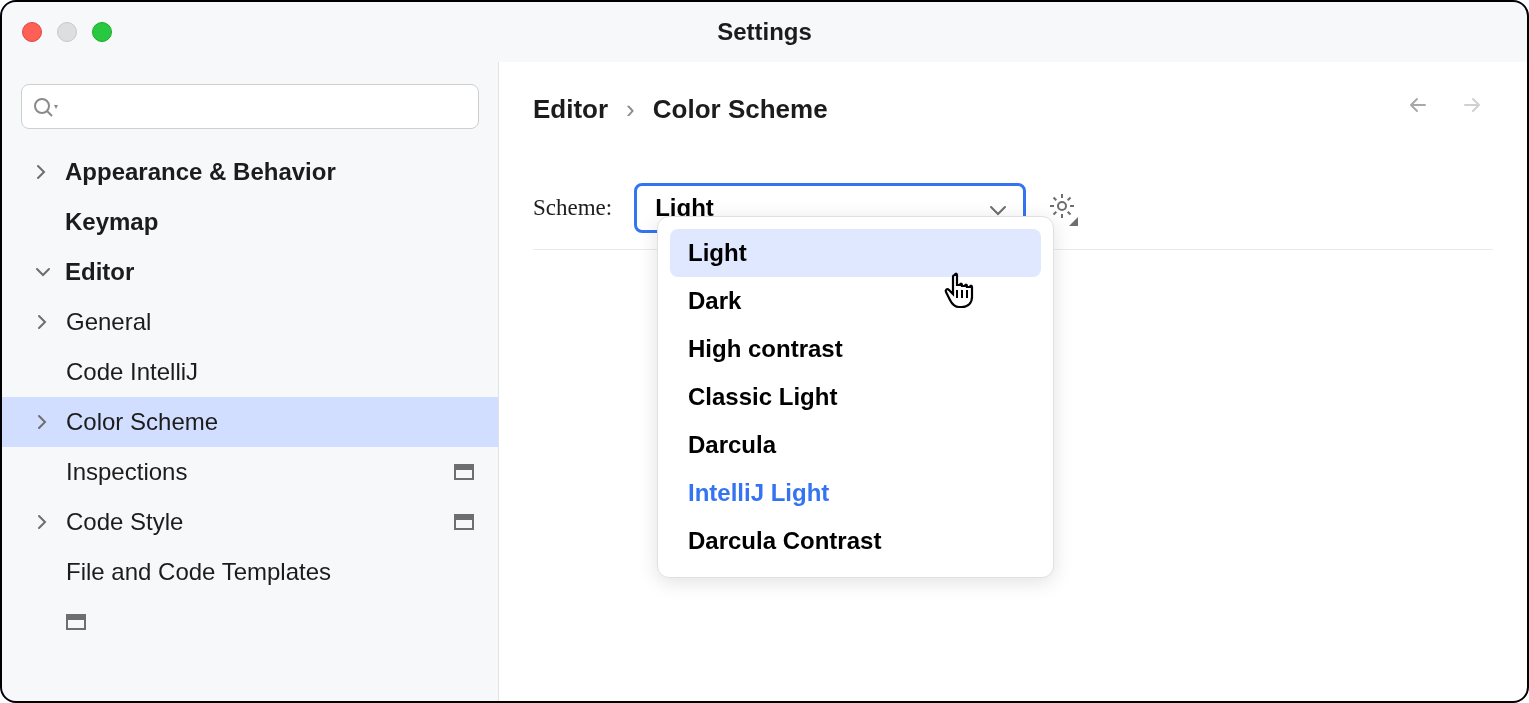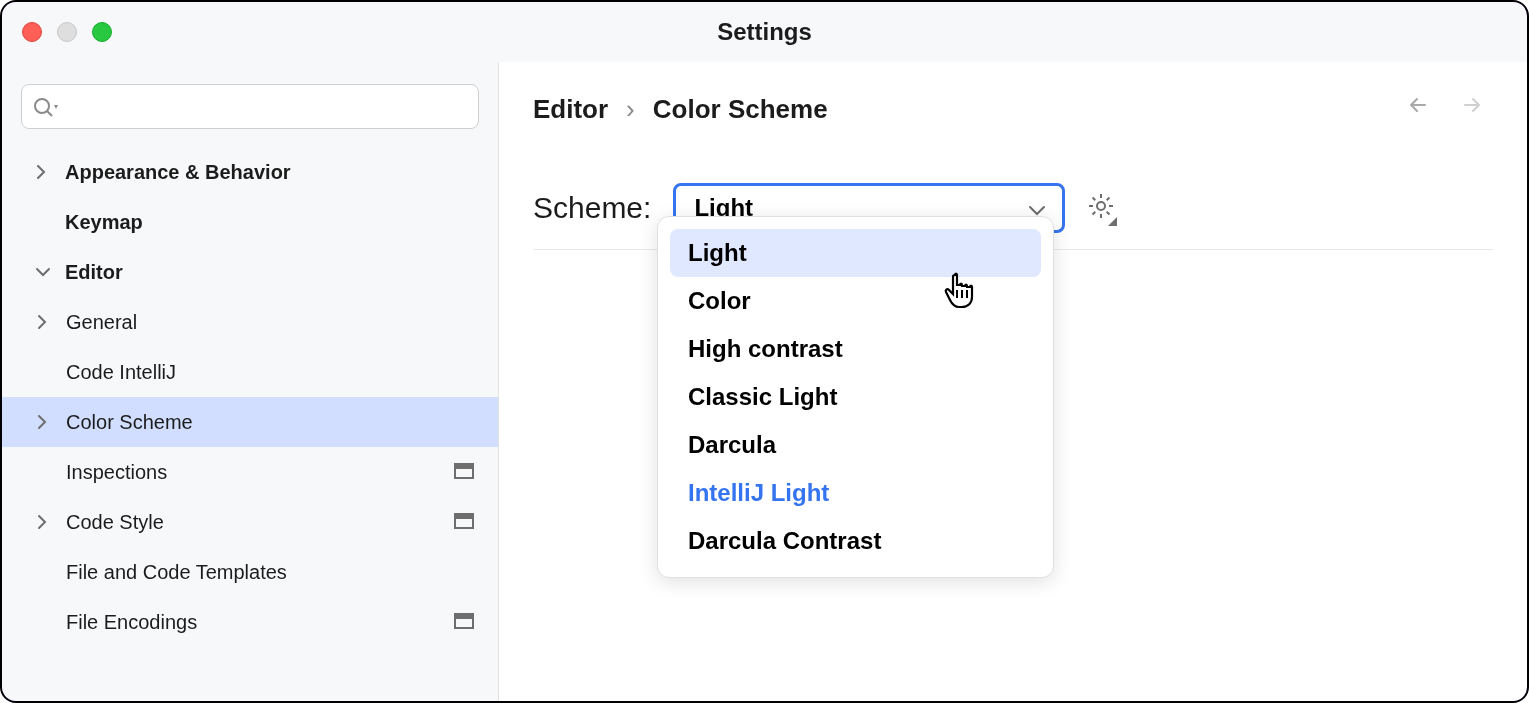--- a/index.html
+++ b/index.html
@@ -76,21 +76,21 @@
       display: flex;
       align-items: center;
       padding: 0 10px;
     }
     .search-icon-wrap {
       display: flex;
       align-items: center;
       color: #8a8a8a;
     }
     .nav {
-      font-size: 20px;
+      font-size: 24px;
       font-weight: 600;
       color: #1c1c1c;
     }
     .nav-item {
       display: flex;
       align-items: center;
       height: 50px;
       padding-left: 33px;
       cursor: pointer;
     }
@@ -144,23 +144,24 @@
       gap: 26px;
       color: #a8a8a8;
     }
     .scheme-row {
       margin-top: 58px;
       display: flex;
       align-items: center;
       gap: 22px;
     }
     .scheme-label {
-      font-size: 30px;
+      font-size: 23px;
       font-weight: 500;
       color: #1c1c1c;
+      font-family: Liberation Serif, serif;
     }
     .scheme-select {
       width: 392px;
       height: 50px;
       border: 3px solid #3574f0;
       border-radius: 8px;
       background: #fff;
       display: flex;
       align-items: center;
       justify-content: space-between;
@@ -306,21 +307,20 @@
                 <rect x="1" y="1" width="18" height="14" fill="none" stroke="#6e6e6e" stroke-width="2"></rect>
                 <rect x="1" y="1" width="18" height="5" fill="#6e6e6e"></rect>
               </svg></span>
           </div>
           <div class="nav-item child">
             <span class="arrow-spacer"></span>
             <span class="nav-label">File and Code Templates</span>
           </div>
           <div class="nav-item child">
             <span class="arrow-spacer"></span>
-            <span class="nav-label">File Encodings</span>
             <span class="tag-icon"><svg width="20" height="16" viewBox="0 0 20 16">
                 <rect x="1" y="1" width="18" height="14" fill="none" stroke="#6e6e6e" stroke-width="2"></rect>
                 <rect x="1" y="1" width="18" height="5" fill="#6e6e6e"></rect>
               </svg></span>
           </div>
         </div>
     </div>
 
     <div class="main">
       <div class="breadcrumb">
@@ -369,21 +369,21 @@
           <svg class="gear-corner" width="9" height="9" viewBox="0 0 9 9">
               <path d="M0 9 L9 9 L9 0 Z" fill="#6e6e6e"></path>
             </svg>
         </span>
       </div>
 
       <div class="sep-line"></div>
 
       <div class="dropdown" id="dropdown-container">
           <div class="dropdown-item hover">Light</div>
-          <div class="dropdown-item">Color</div>
+          <div class="dropdown-item">Dark</div>
           <div class="dropdown-item">High contrast</div>
           <div class="dropdown-item">Classic Light</div>
           <div class="dropdown-item">Darcula</div>
           <div class="dropdown-item link">IntelliJ Light</div>
           <div class="dropdown-item">Darcula Contrast</div>
         </div>
 
       <div class="cursor-hand">
         <svg width="38" height="42" viewBox="0 0 38 42">
           <path d="M14 6 C14 4 16 4 16 6 L16 16 L19 16 C19 14 21 14 21 16 L21 17 L24 17 C24 15 26 15 26 17 L26 18 L29 18 C29 16 31 16 31 18 L31 28 C31 34 27 38 21 38 L18 38 C14 38 11 35 9 31 L5 23 C4 21 6 19 8 21 L12 25 L12 8 C12 6 14 6 14 6 Z" fill="#ffffff" stroke="#000" stroke-width="2.2"></path>

